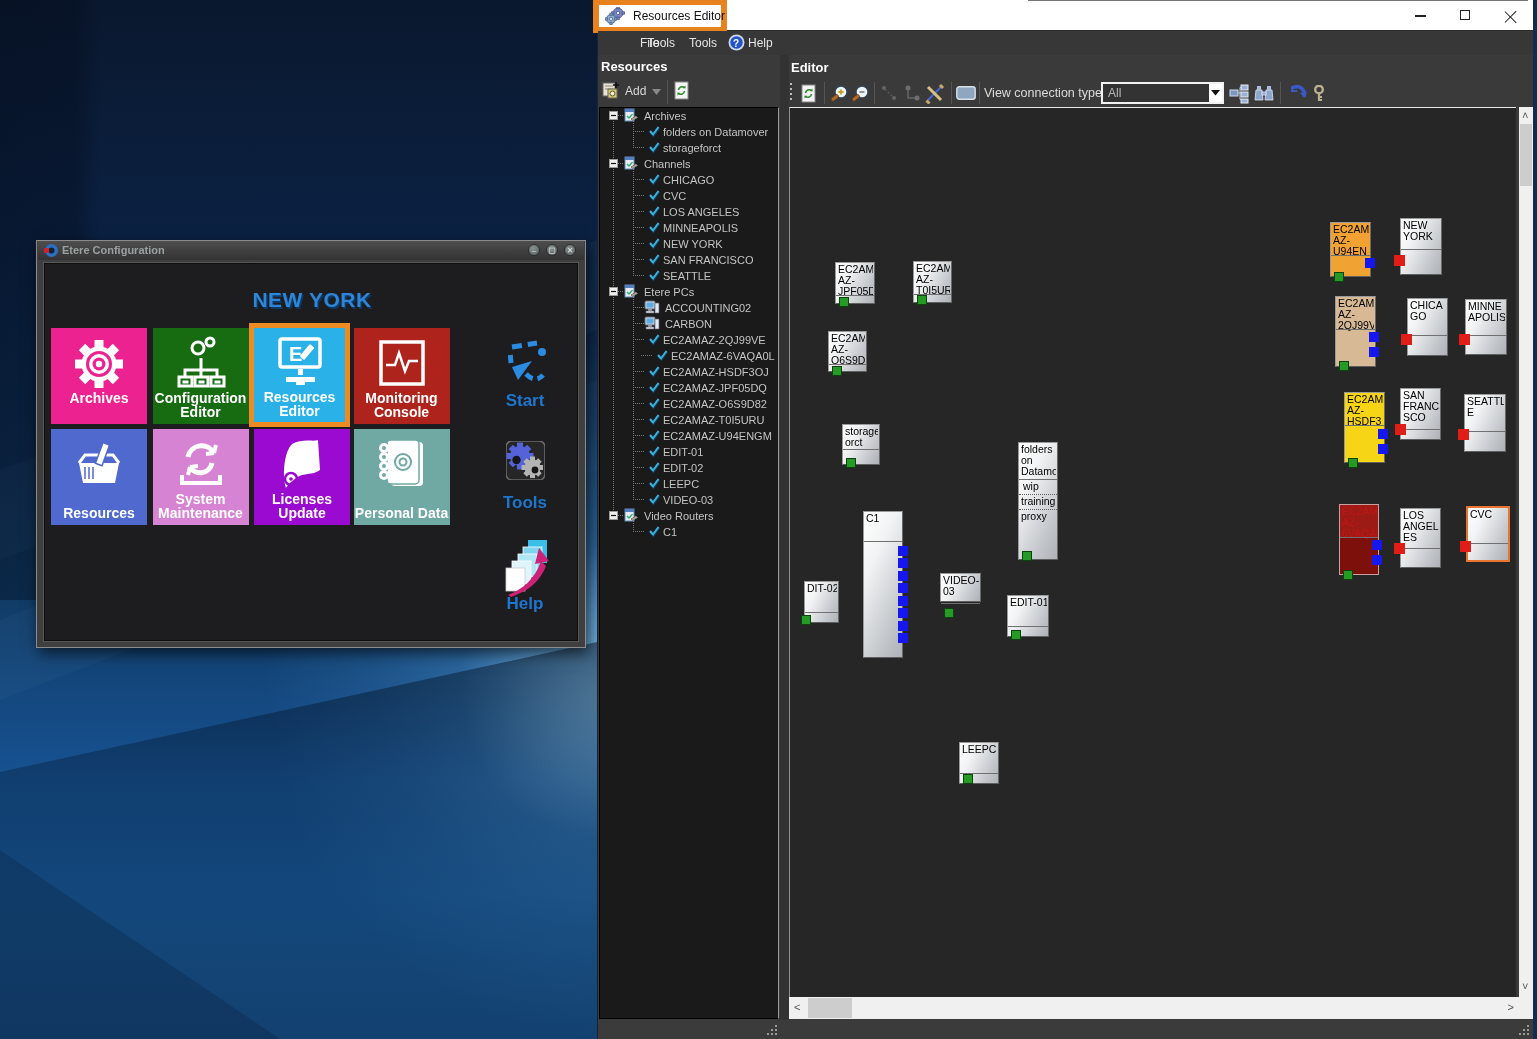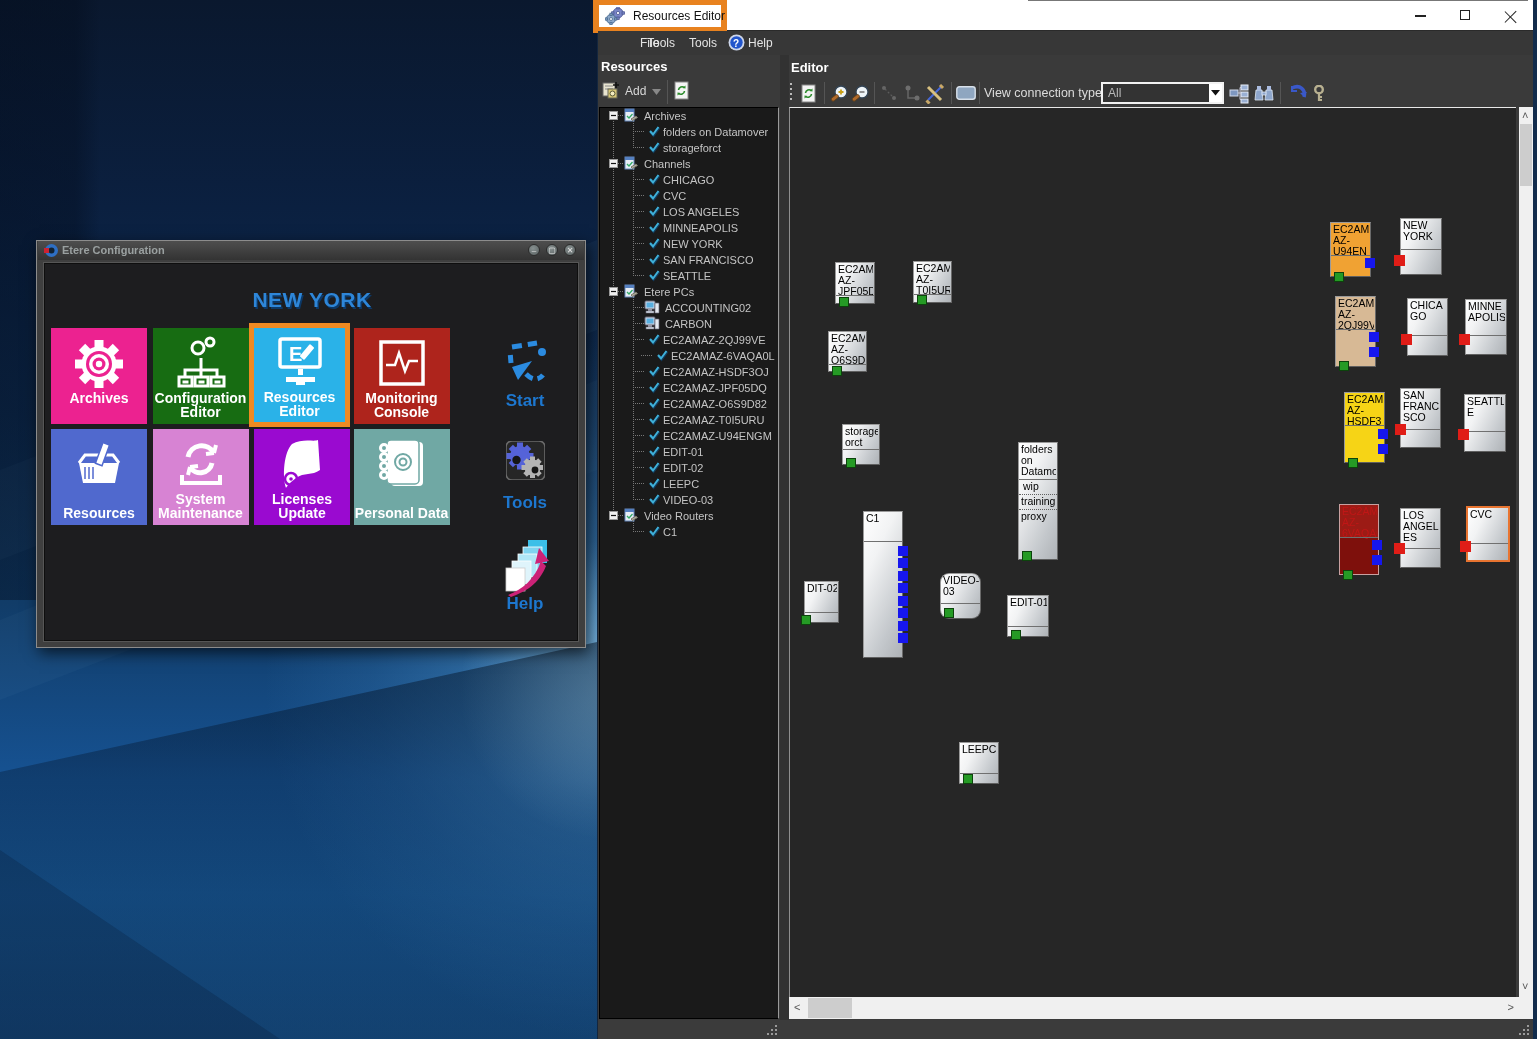--- a/index.html
+++ b/index.html
@@ -737,21 +737,21 @@
     <div class="pb" style="left:300px;top:583px"></div>
     <div class="pb" style="left:300px;top:596px"></div>
     <div class="pb" style="left:300px;top:608px"></div>
     <div class="pb" style="left:300px;top:621px"></div>
     <div class="pb" style="left:300px;top:633px"></div>
 <div class="node" style="left:206px;top:581px;width:35px;height:42px;">
       <div class="ln" style="top:1.0px">DIT-02</div>
       <div class="sep" style="top:30px"></div>
     </div>
     <div class="pg" style="left:203px;top:615px"></div>
-<div class="node" style="left:342px;top:573px;width:41px;height:46px;border-radius:9px;">
+<div class="node" style="left:342px;top:573px;width:41px;height:29px;">
       <div class="ln" style="top:1.0px">VIDEO-</div>
       <div class="ln" style="top:12.0px">03</div>
       <div class="sep" style="top:29px"></div>
     </div>
     <div class="pg" style="left:346px;top:608px"></div>
 <div class="node" style="left:409px;top:595px;width:42px;height:42px;">
       <div class="ln" style="top:1.0px">EDIT-01</div>
       <div class="sep" style="top:30px"></div>
     </div>
     <div class="pg" style="left:413px;top:630px"></div>
@@ -806,21 +806,21 @@
       <div class="ln" style="top:12.0px">GO</div>
       <div class="sep" style="top:36px"></div>
     </div>
     <div class="pr" style="left:803px;top:334px"></div>
 <div class="node" style="left:867px;top:299px;width:42px;height:56px;">
       <div class="ln" style="top:1.0px">MINNE</div>
       <div class="ln" style="top:12.0px">APOLIS</div>
       <div class="sep" style="top:35px"></div>
     </div>
     <div class="pr" style="left:861px;top:334px"></div>
-<div class="node" style="left:802px;top:388px;width:41px;height:60px;">
+<div class="node" style="left:802px;top:388px;width:41px;height:52px;">
       <div class="ln" style="top:1.0px">SAN</div>
       <div class="ln" style="top:12.0px">FRANCI</div>
       <div class="ln" style="top:23.0px">SCO</div>
       <div class="sep" style="top:40px"></div>
     </div>
     <div class="pr" style="left:797px;top:424px"></div>
 <div class="node" style="left:866px;top:394px;width:42px;height:58px;">
       <div class="ln" style="top:1.0px">SEATTL</div>
       <div class="ln" style="top:12.0px">E</div>
       <div class="sep" style="top:36px"></div>

